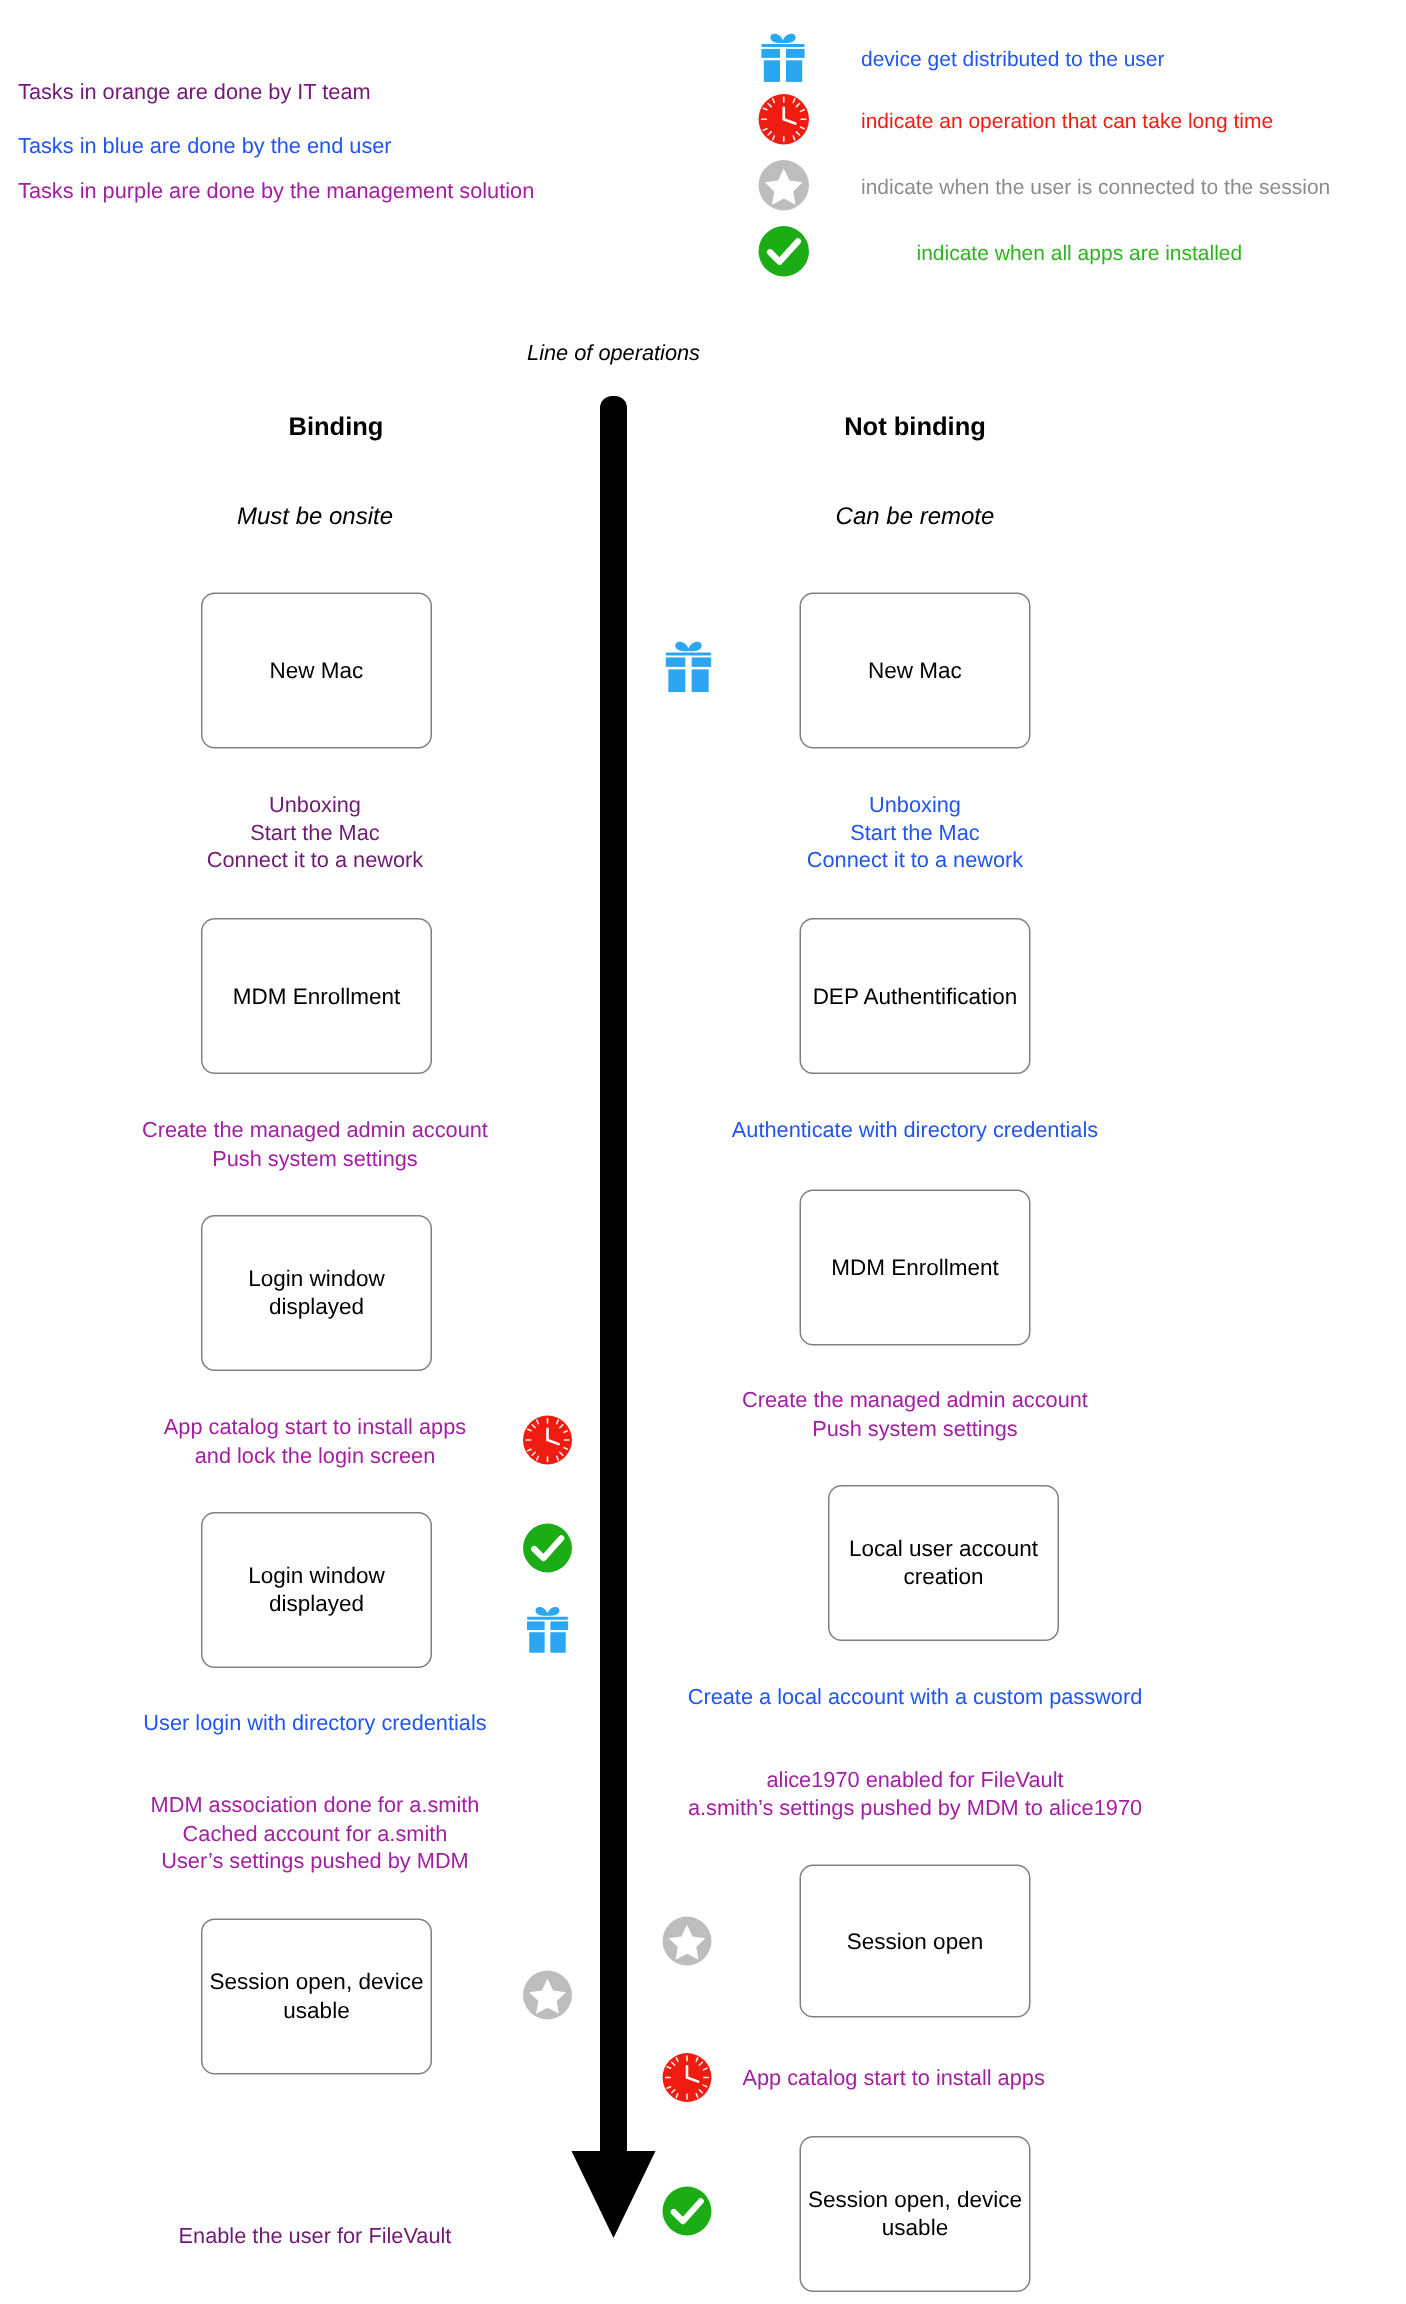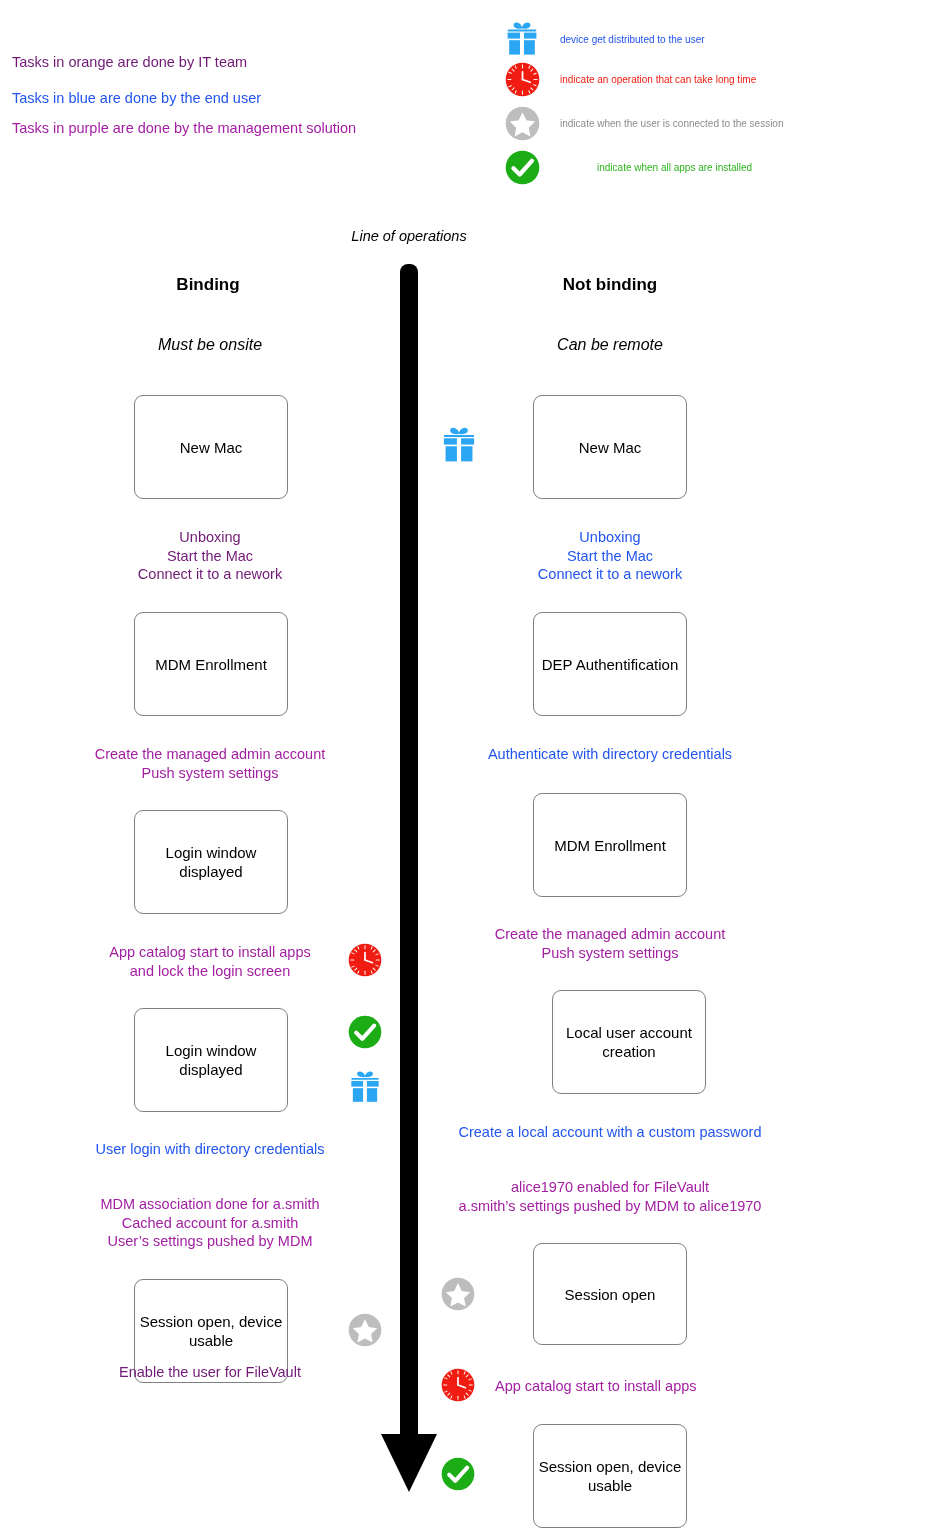--- a/index.html
+++ b/index.html
@@ -41,23 +41,23 @@
     display: flex;
     align-items: center;
   }
   .icon-legend-row .icon-slot {
     width: 44px;
     display: flex;
     justify-content: center;
     align-items: center;
   }
   .icon-legend-row .icon-text {
-    font-size: 10px;
+    font-size: 14px;
     white-space: nowrap;
-    margin-left: 16px;
+    margin-left: 30px;
   }
 
   
   .pbox {
     position: absolute;
     border: 1px solid #808080;
     border-radius: 9px;
     background: #ffffff;
     display: flex;
     align-items: center;
@@ -214,21 +214,21 @@
   </div>
 
   <div class="line-label" style="left:299px; top:228px; width:220px;">Line of operations</div>
 
   <div class="arrow-shaft" style="left:400px; top:264px; width:18px; height:1176px;"></div>
   <div class="arrow-head" style="left:381px; top:1434px;
               border-left:28px solid transparent;
               border-right:28px solid transparent;
               border-top:58px solid #000;"></div>
 
-  <div class="col-title" style="left:108px; top:275px; width:200px;">Binding</div>
+  <div class="col-title" style="left:124px; top:275px; width:200px;">Binding</div>
   <div class="col-sub" style="left:110px; top:336px; width:200px;">Must be onsite</div>
 
   <div class="col-title" style="left:510px; top:275px; width:200px;">Not binding</div>
   <div class="col-sub" style="left:510px; top:336px; width:200px;">Can be remote</div>
 
   <div class="pbox" style="left:134px; top:395px; width:154px; height:104px;">New Mac</div>
 
   <div class="note c-orange" style="left:60px; top:528px; width:300px;">Unboxing
 Start the Mac
 Connect it to a nework</div>
@@ -272,21 +272,21 @@
 
   <div class="pbox" style="left:134px; top:1279px; width:154px; height:104px;">Session open,
 device usable</div>
 
   <span class="abs" style="left:348px; top:1313px;">
     <svg class="ico" width="34" height="34">
         <use href="#sym-star"></use>
       </svg>
   </span>
 
-  <div class="note c-orange" style="left:40px; top:1363px; width:340px;">Enable the user for FileVault</div>
+  <div class="note c-orange" style="left:40px; top:1482px; width:340px;">Enable the user for FileVault</div>
 
   <span class="abs" style="left:438px; top:424px;">
     <svg class="ico" width="42" height="42">
         <use href="#sym-gift"></use>
       </svg>
   </span>
 
   <div class="pbox" style="left:533px; top:395px; width:154px; height:104px;">New Mac</div>
 
   <div class="note c-blue" style="left:460px; top:528px; width:300px;">Unboxing

